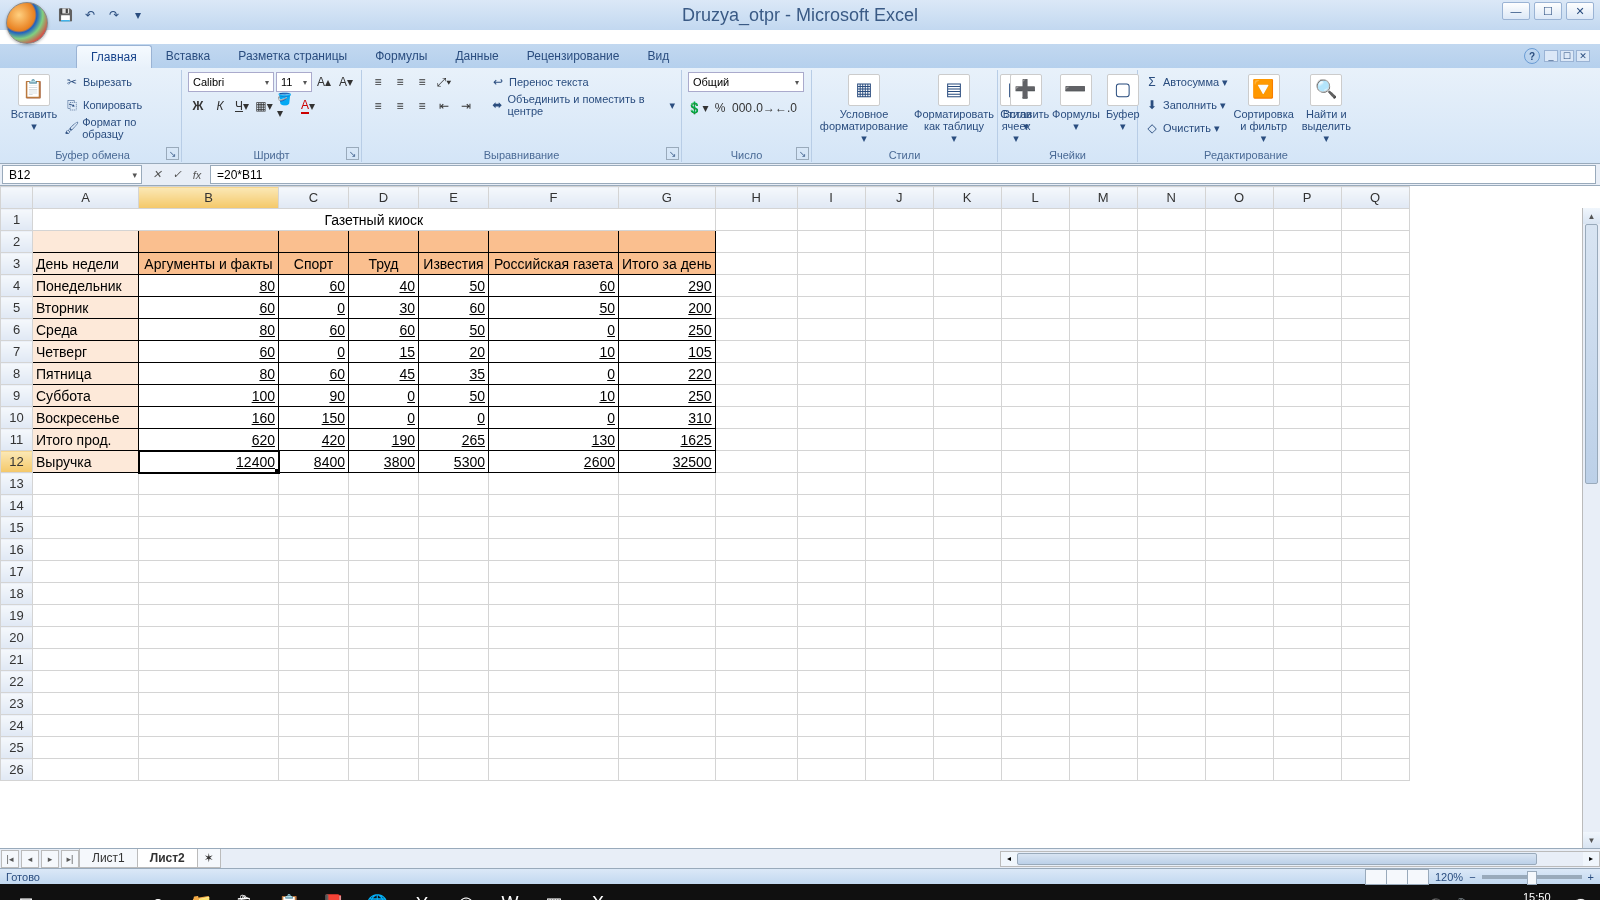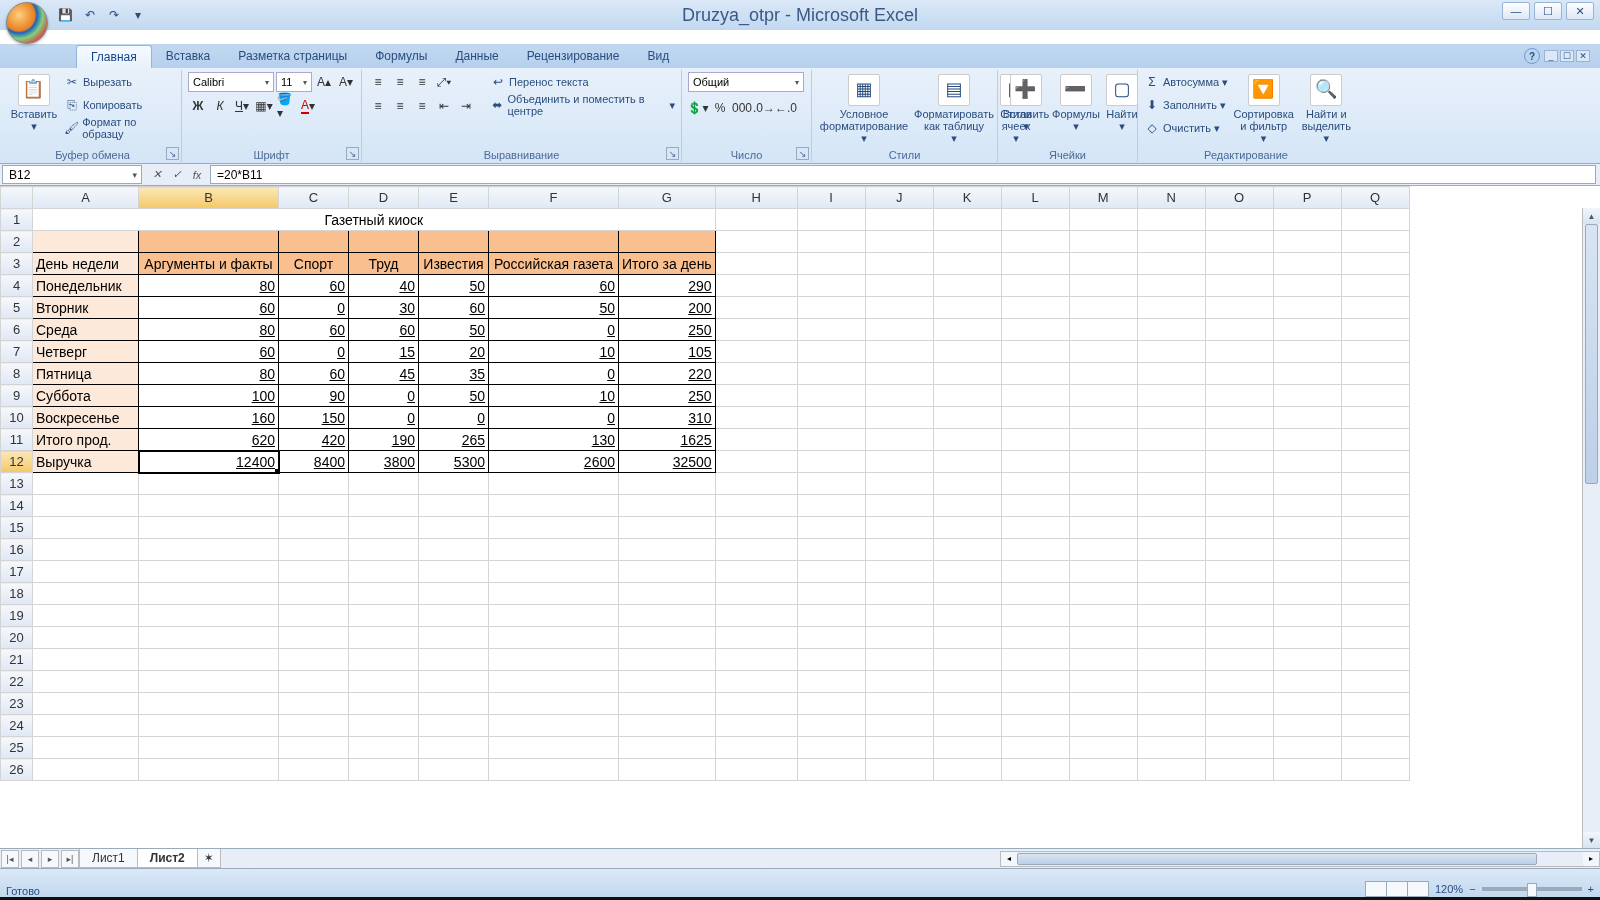--- a/index.html
+++ b/index.html
@@ -76,21 +76,21 @@
 .nav-btns { display:flex; }
 .nav-btns div { width:18px; height:18px; border:1px solid #bbb; margin:1px; display:flex; align-items:center; justify-content:center; font-size:9px; color:#555; background:#f5f8fc; }
 .sheet-tab { padding:2px 12px; background:#f5f8fc; border:1px solid #bbb; border-top:none; margin-left:-1px; color:#333; }
 .sheet-tab.active { background:#fff; font-weight:bold; }
 .hscroll { flex:0 0 600px; margin-left:auto; height:16px; background:#e8eef7; border:1px solid #bbb; position:relative; }
 .hscroll .thumb { position:absolute; left:16px; top:1px; bottom:1px; width:520px; background:linear-gradient(#d8e4f2,#bcd0e8); border:1px solid #9ab; border-radius:2px; }
 .hscroll .l,.hscroll .r { position:absolute; top:0; bottom:0; width:16px; display:flex; align-items:center; justify-content:center; font-size:8px; background:#f0f6fc; }
 .hscroll .l { left:0; } .hscroll .r { right:0; }
 
 
-.status-bar { height:29px; background:linear-gradient(#dbe8f7,#c2d8f0); display:flex; align-items:flex-end; font-size:11px; color:#2a4d7f; padding:0 6px; border-top:1px solid #9ab; }
+.status-bar { height:16px; background:linear-gradient(#dbe8f7,#c2d8f0); display:flex; align-items:center; font-size:11px; color:#2a4d7f; padding:0 6px; border-top:1px solid #9ab; }
 .status-bar .right { margin-left:auto; display:flex; align-items:center; gap:6px; }
 .view-btns { display:flex; }
 .view-btns div { width:22px; height:16px; border:1px solid #9ab; background:#f5f8fc; margin-left:-1px; }
 .zoom-slider { width:100px; height:4px; background:#9ab; position:relative; }
 .zoom-slider::before { content:""; position:absolute; left:50%; top:-4px; width:8px; height:12px; background:#f5f8fc; border:1px solid #9ab; transform:translateX(-50%); }
 
 
 .taskbar { height:40px; background:#101010; display:flex; align-items:center; padding:0 4px; }
 .task-btn { width:44px; height:36px; display:flex; align-items:center; justify-content:center; color:#fff; font-size:18px; }
 .task-btn.running { border-bottom:2px solid #76b9ed; }
@@ -245,21 +245,21 @@
       <div class="big-btn" style="width:76px"><div class="ico">▤</div><span>Форматировать как таблицу</span>▾</div>
       <div class="big-btn" style="width:40px"><div class="ico">▣</div><span>Стили ячеек</span>▾</div>
     </div>
     <div class="group-label">Стили</div>
   </div>
 
   <div class="group" style="width:140px">
     <div class="group-body">
       <div class="big-btn" style="width:44px"><div class="ico">➕</div><span>Вставить</span>▾</div>
       <div class="big-btn" style="width:44px"><div class="ico">➖</div><span>Формулы</span>▾</div>
-      <div class="big-btn" style="width:44px"><div class="ico">▢</div><span>Найти</span>▾</div>
+      <div class="big-btn" style="width:44px"><div class="ico">▢</div><span>Буфер</span>▾</div>
     </div>
     <div class="group-label">Ячейки</div>
   </div>
 
   <div class="group" style="width:216px;border-right:none">
     <div class="group-body">
       <div class="small-row">
         <div><span class="small-ico">Σ</span><span>Автосумма</span> ▾</div>
         <div><span class="small-ico">⬇</span><span>Заполнить</span> ▾</div>
         <div><span class="small-ico">◇</span><span>Очистить</span> ▾</div>

